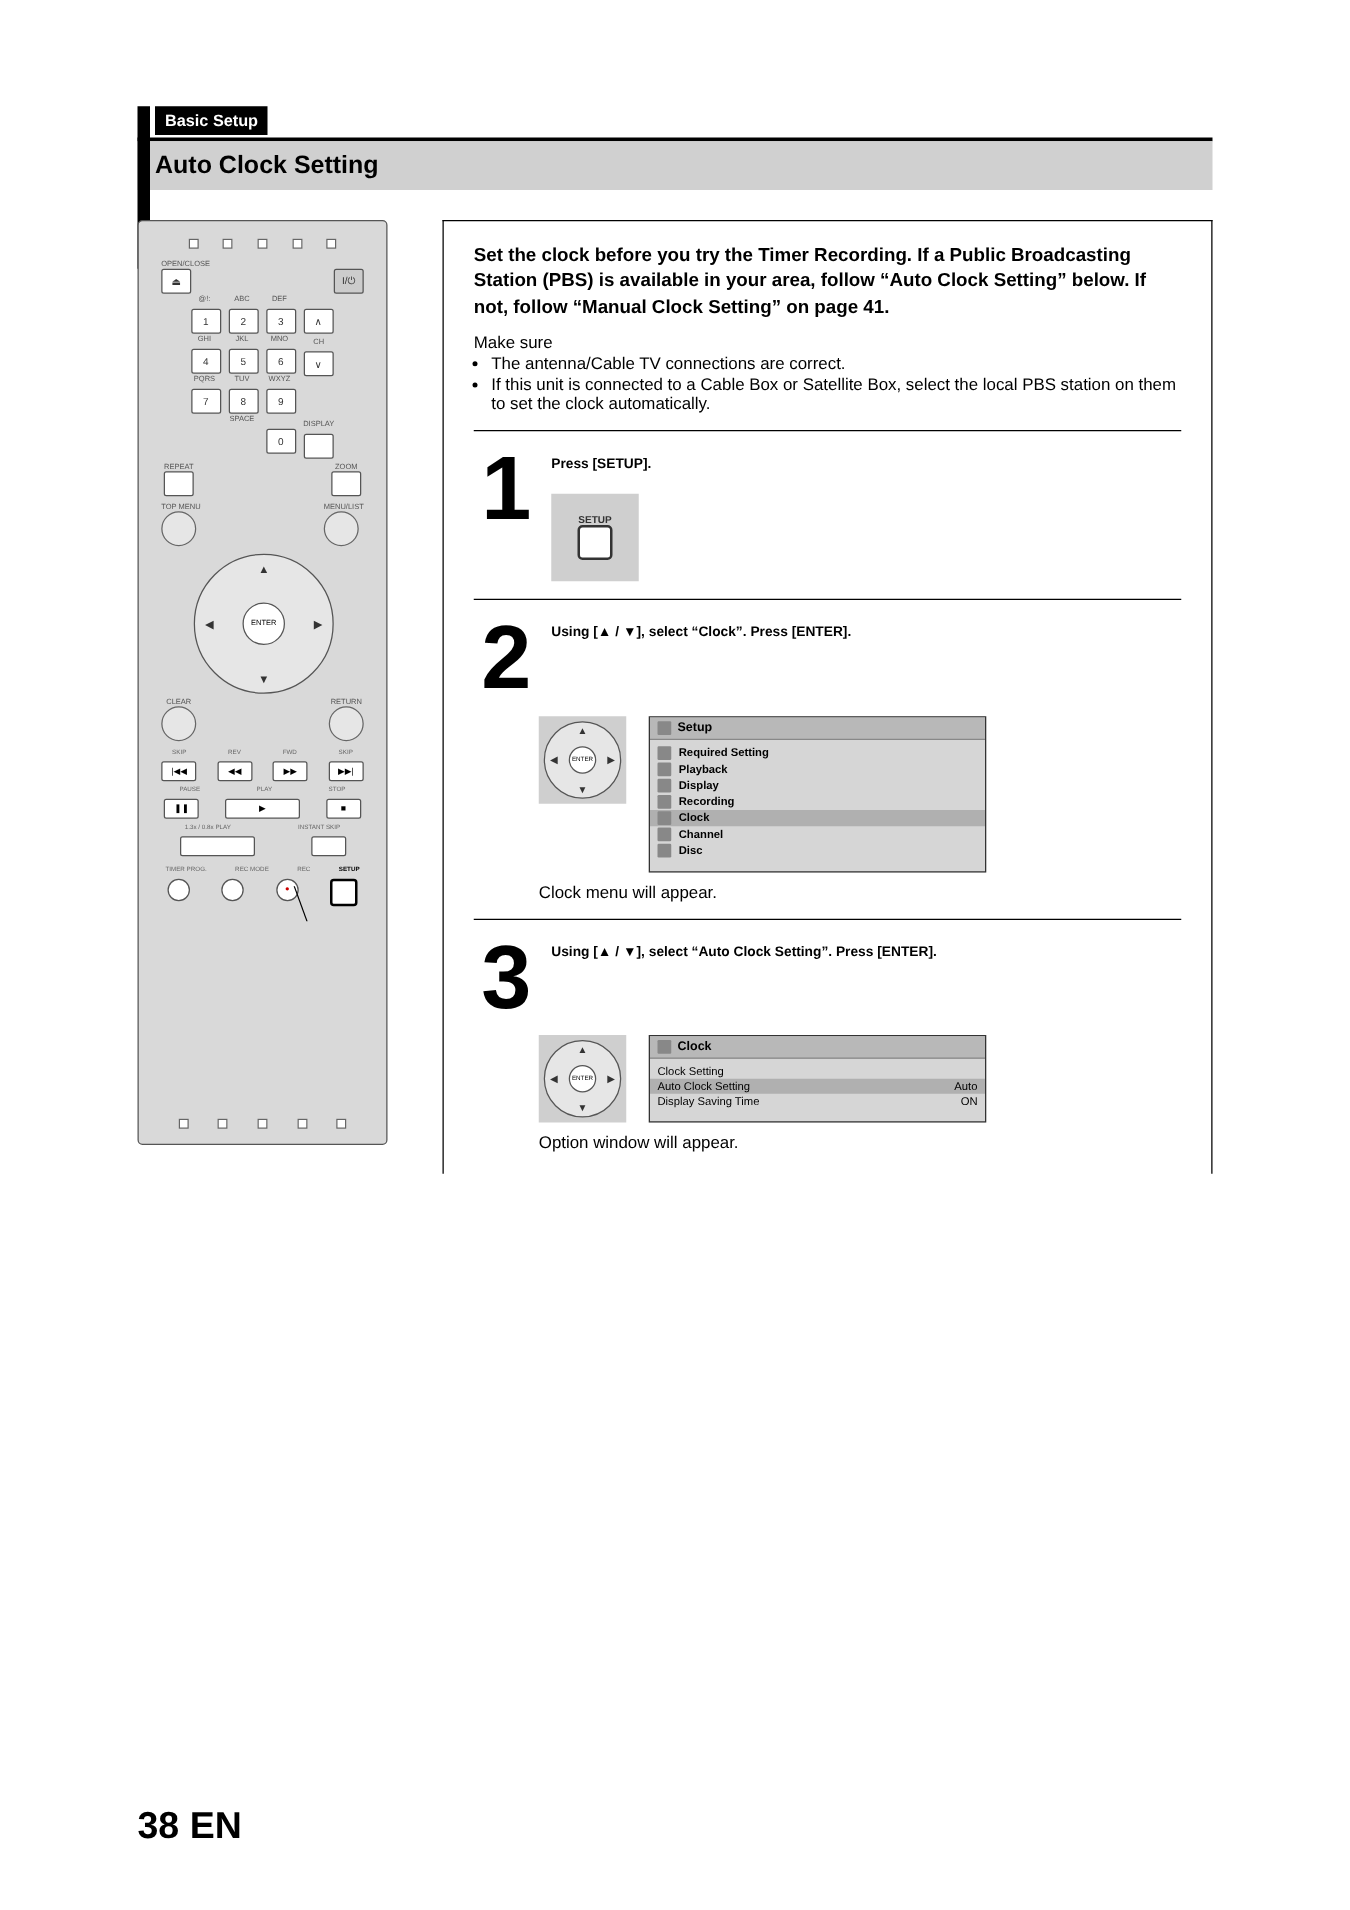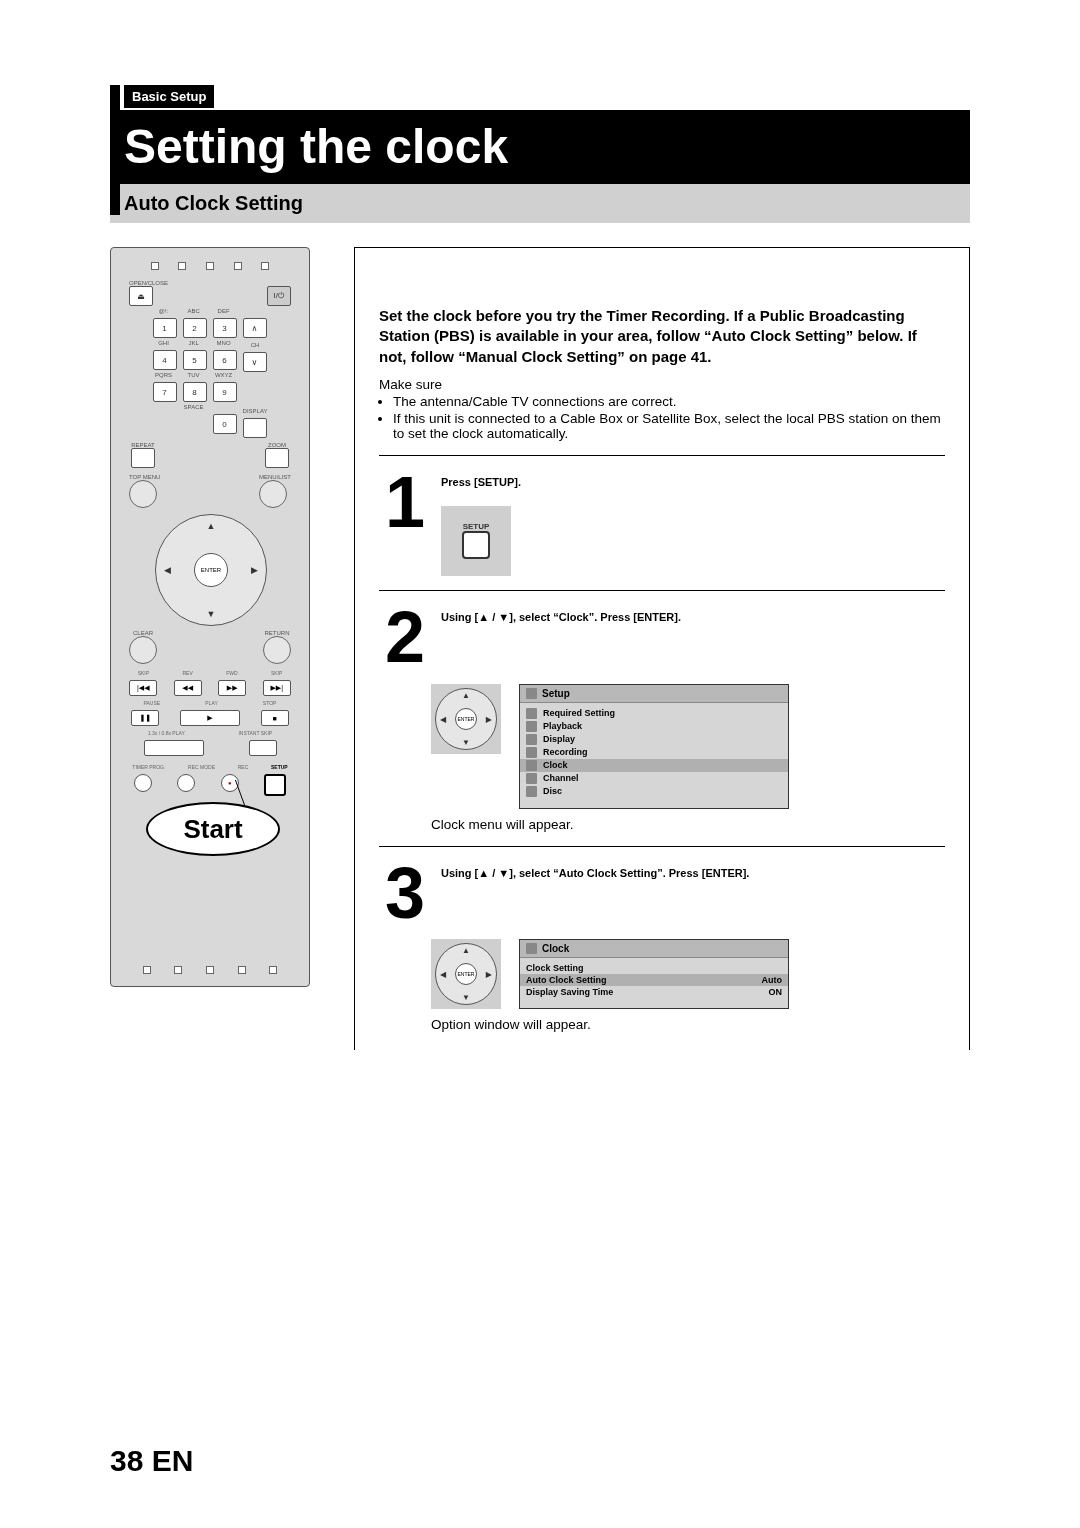--- a/index.html
+++ b/index.html
@@ -149,21 +149,20 @@
     flex:1;
     border:1px solid #000;
     border-bottom:none;
     padding: 18px 24px;
   }
   .intro {
     font-weight:bold;
     font-size:15px;
     line-height:1.35;
     margin-bottom:10px;
-    margin-top:40px;
   }
   .makesure {
     font-size:13.5px;
   }
   .makesure ul {margin:2px 0 12px 0;padding-left:14px;}
   .makesure li {margin-bottom:2px;}
   hr.sep {border:none;border-top:1.2px solid #000;margin:14px 0;}
   .step {
     display:flex;
     gap:10px;
@@ -207,39 +206,38 @@
   }
   .screen-body {padding:4px 6px 10px 6px;}
   .menu-item {
     display:flex;align-items:center;gap:6px;padding:1px 0;font-weight:bold;font-size:9px;
   }
   .menu-icon {
     width:11px;height:11px;background:#888;display:inline-block;border-radius:1px;
   }
   .menu-item.sel {background:#b0b0b0;margin:0 -6px;padding:1px 6px;}
   .screen-row {
-    display:flex;justify-content:space-between;font-weight:bold;font-size:9px;padding:1px 0;
+    display:flex;justify-content:space-between;font-weight:normal;font-size:9px;padding:1px 0;
   }
   .screen-row.sel {background:#b0b0b0;margin:0 -6px;padding:1px 6px;}
   .caption {font-size:13.5px;margin-top:8px;}
   .screen-area {display:flex;gap:18px;align-items:flex-start;margin-top:14px;margin-left:52px;}
   .page-footer {
     position:absolute;
     bottom:50px;left:110px;
     font-size:30px;font-weight:bold;margin-top:17px;
   }
 </style>
 </head>
 <body>
 
 <div class="page">
   <div class="sidebar"></div>
   <div class="breadcrumb">Basic Setup</div>
   <div class="rule-top"></div>
-  <div class="title-band">Setting the clock</div>
   <div class="subheader">Auto Clock Setting</div>
 
   <div class="content">
 
     <div class="left-col">
       <div class="remote-box">
         <div class="remote-dots">
           <div class="remote-dot"></div>
             <div class="remote-dot"></div>
             <div class="remote-dot"></div>
@@ -390,21 +388,20 @@
           <span style="font-weight:bold;color:#000;">SETUP</span>
         </div>
         <div class="bottom-row">
           <div class="small-circle"></div>
           <div class="small-circle"></div>
           <div class="small-circle" style="display:flex;align-items:center;justify-content:center;font-size:6px;color:#c00;">●</div>
           <div class="setup-highlight"></div>
         </div>
 
         <div class="callout-line"></div>
-        <div class="callout">Start</div>
 
         <div class="remote-dots" style="position:absolute;bottom:8px;left:0;right:0;">
           <div class="remote-dot"></div>
             <div class="remote-dot"></div>
             <div class="remote-dot"></div>
             <div class="remote-dot"></div>
             <div class="remote-dot"></div>
         </div>
       </div>
     </div>

